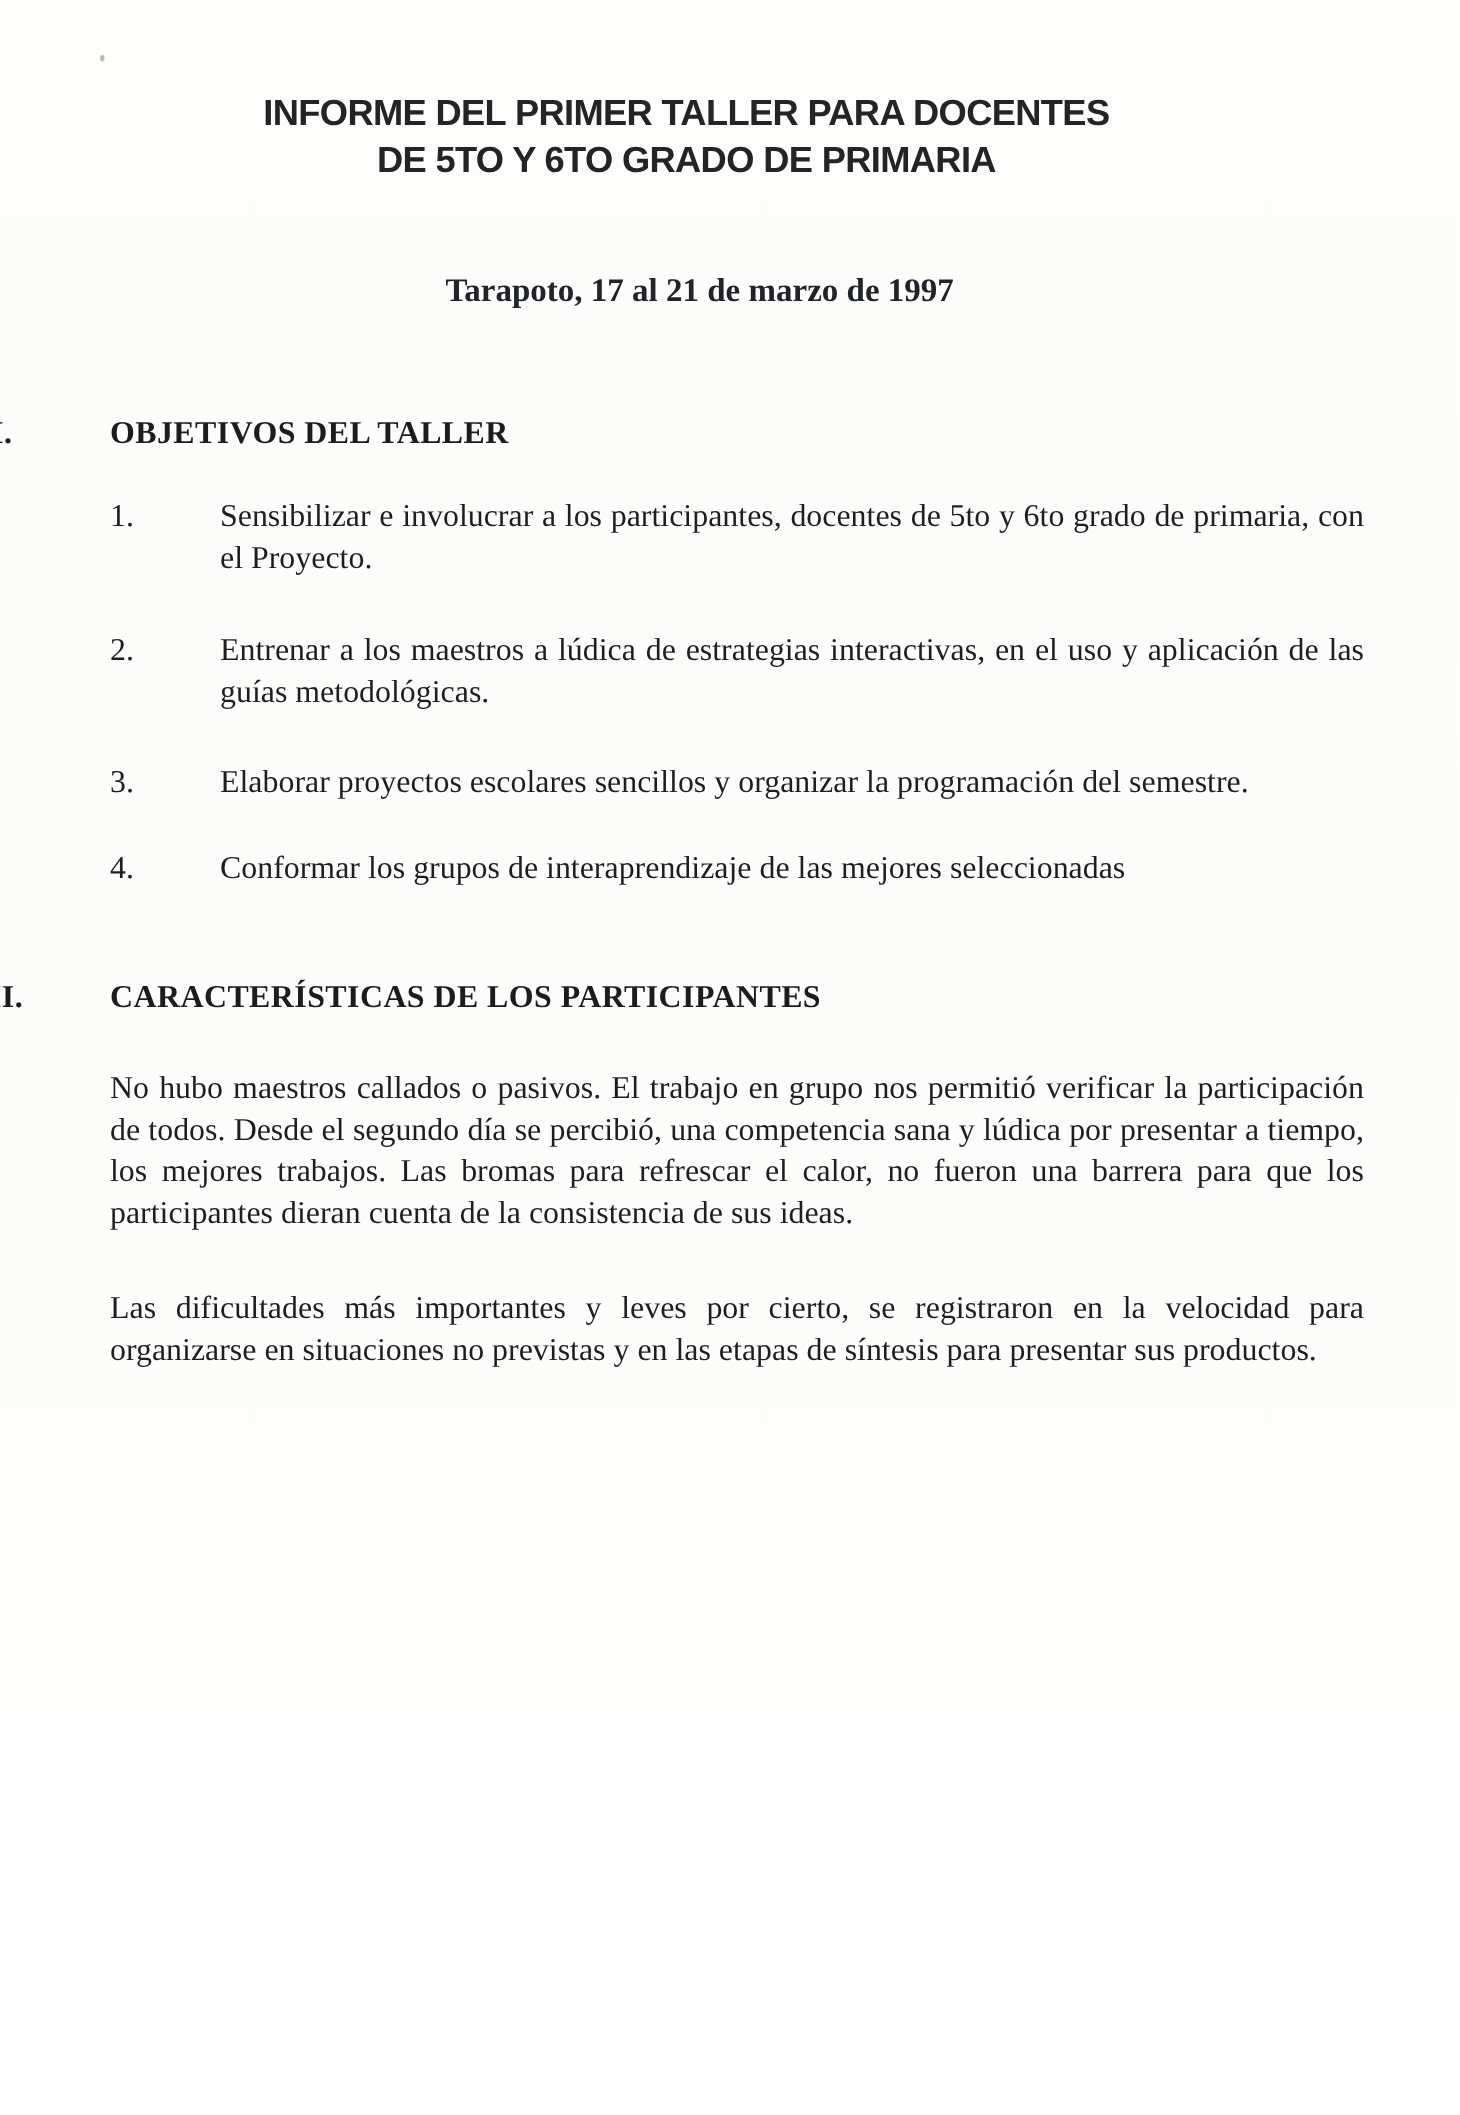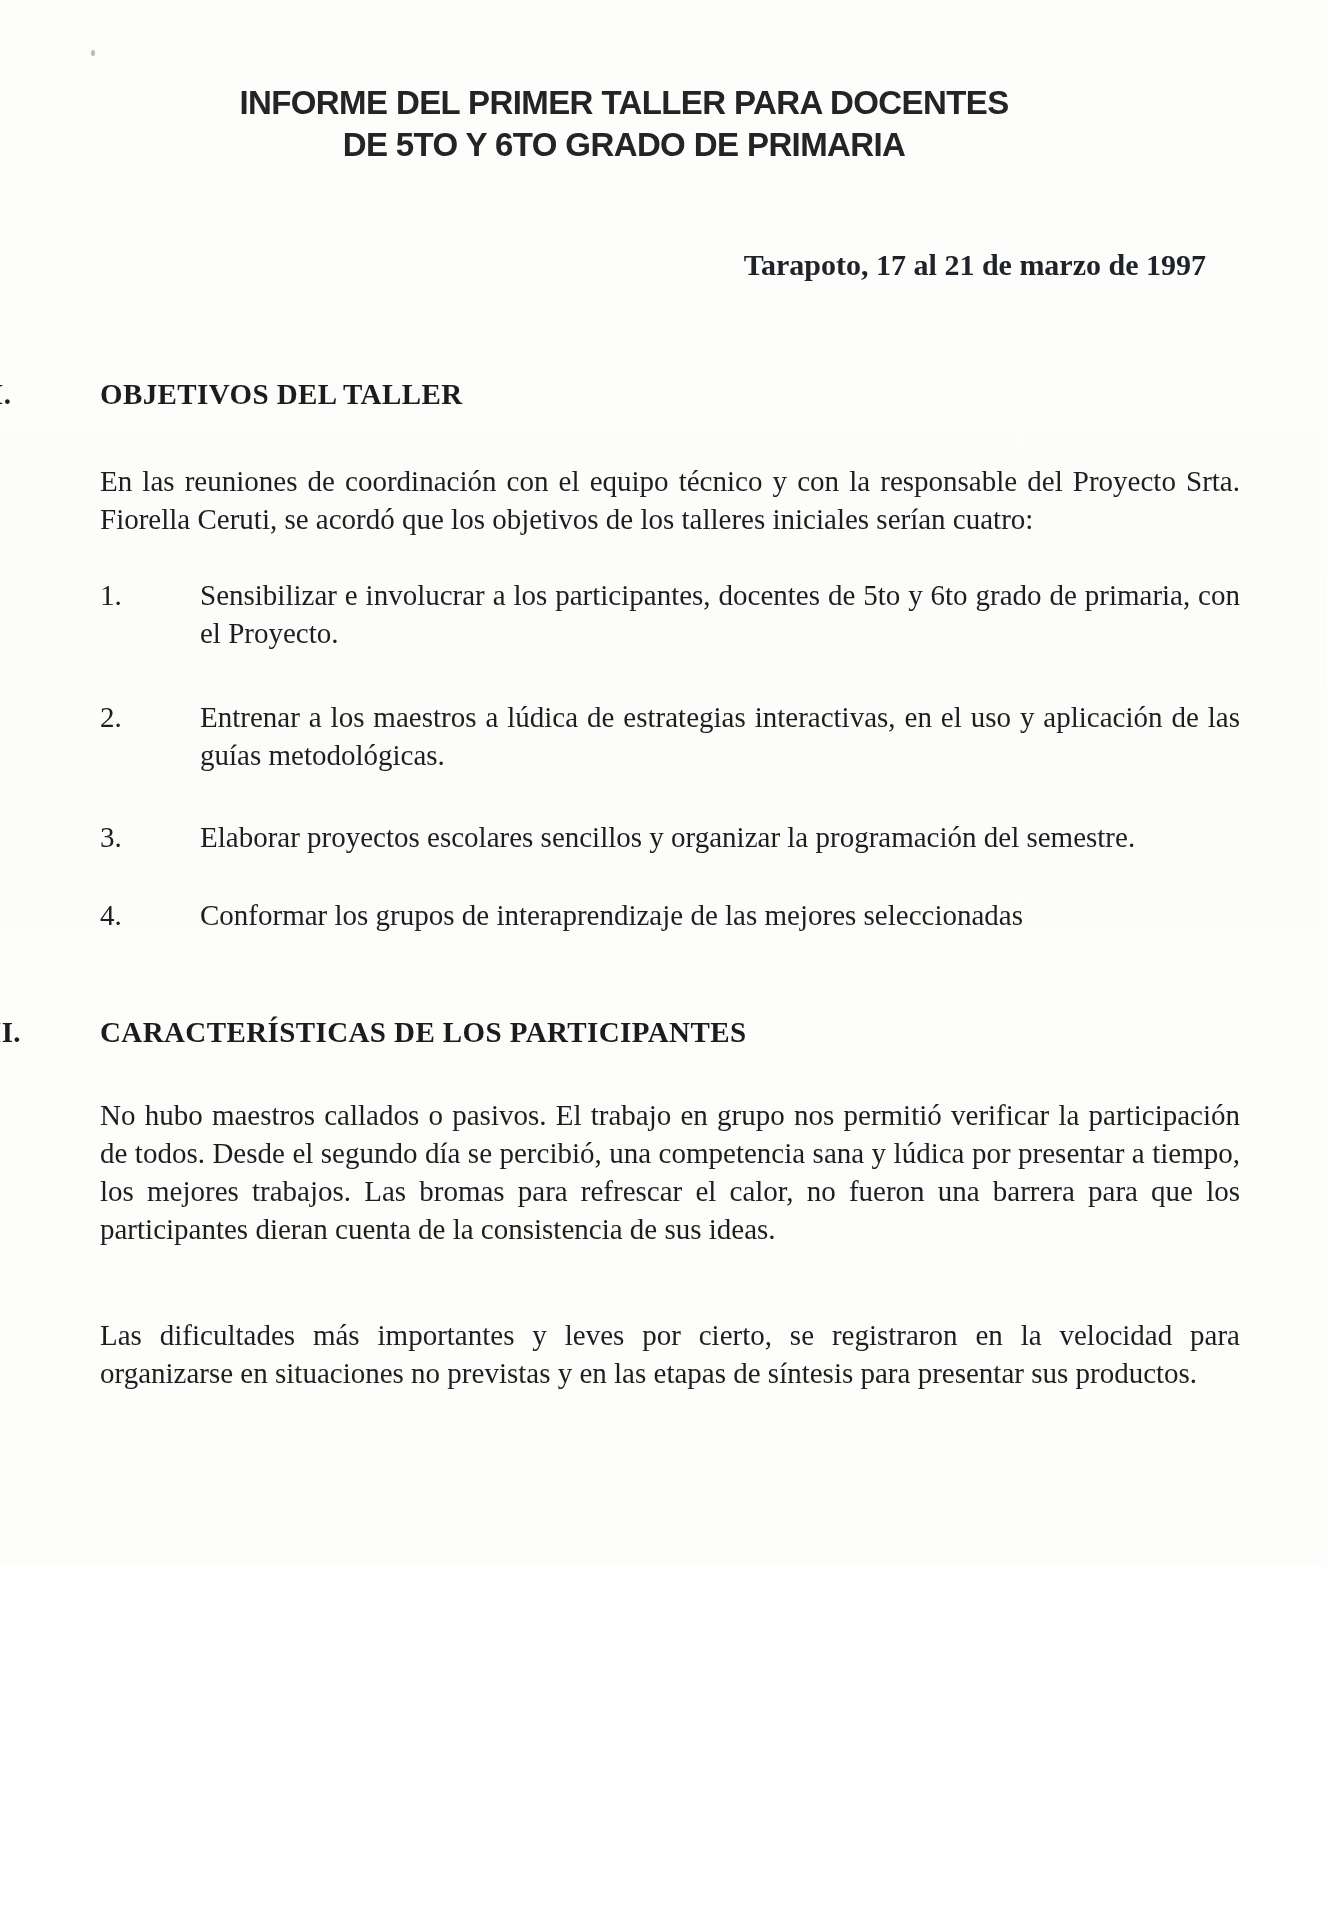--- a/index.html
+++ b/index.html
@@ -30,21 +30,21 @@
     font-family: "Liberation Sans", sans-serif;
     font-weight: bold;
     font-size: 33px;
     line-height: 42px;
     letter-spacing: -0.6px;
     color: #242424;
   }
   
   .dateline {
     margin-top: 80px;
-    text-align: right;
+    text-align: center;
     transform: translateX(-34px);
     font-family: "Liberation Serif", serif;
     font-weight: bold;
     font-size: 30px;
     line-height: 38px;
     color: #20242a;
   }
   
   .author {
     margin-top: 78px;
@@ -93,21 +93,21 @@
     flex: 1 1 auto;
     text-align: justify;
   }
   .item-1 { margin-top: 38px; }
   .item-2 { margin-top: 46px; }
   .item-3 { margin-top: 44px; }
   .item-4 { margin-top: 40px; }
   .para-1 { margin-top: 50px; }
   .para-2 { margin-top: 48px; }
   .para-3 { margin-top: 46px; }
-  .para-4 { margin-top: 68px; }
+  .para-4 { margin-top: 48px; }
   
   .speck {
     position: absolute;
     border-radius: 50%;
     background: rgba(60,60,60,0.35);
     pointer-events: none;
   }
 </style>
 </head>
 <body>
@@ -123,21 +123,20 @@
     </div>
 
     <div class="dateline">Tarapoto, 17 al 21 de marzo de 1997</div>
 
 
     <div class="section-heading heading-1">
       <span class="numeral">I.</span>
       <span>OBJETIVOS DEL TALLER</span>
     </div>
 
-    <div class="para intro">En las reuniones de coordinación con el equipo técnico y con la responsable del Proyecto Srta. Fiorella Ceruti, se acordó que los objetivos de los talleres iniciales serían cuatro:</div>
 
     <div class="list-item item-1">
       <span class="num">1.</span>
       <span class="item-text">Sensibilizar e involucrar a los participantes, docentes de 5to y 6to grado de primaria, con el Proyecto.</span>
     </div>
 
     <div class="list-item item-2">
       <span class="num">2.</span>
       <span class="item-text">Entrenar a los maestros a lúdica de estrategias interactivas, en el uso y aplicación de las guías metodológicas.</span>
     </div>

